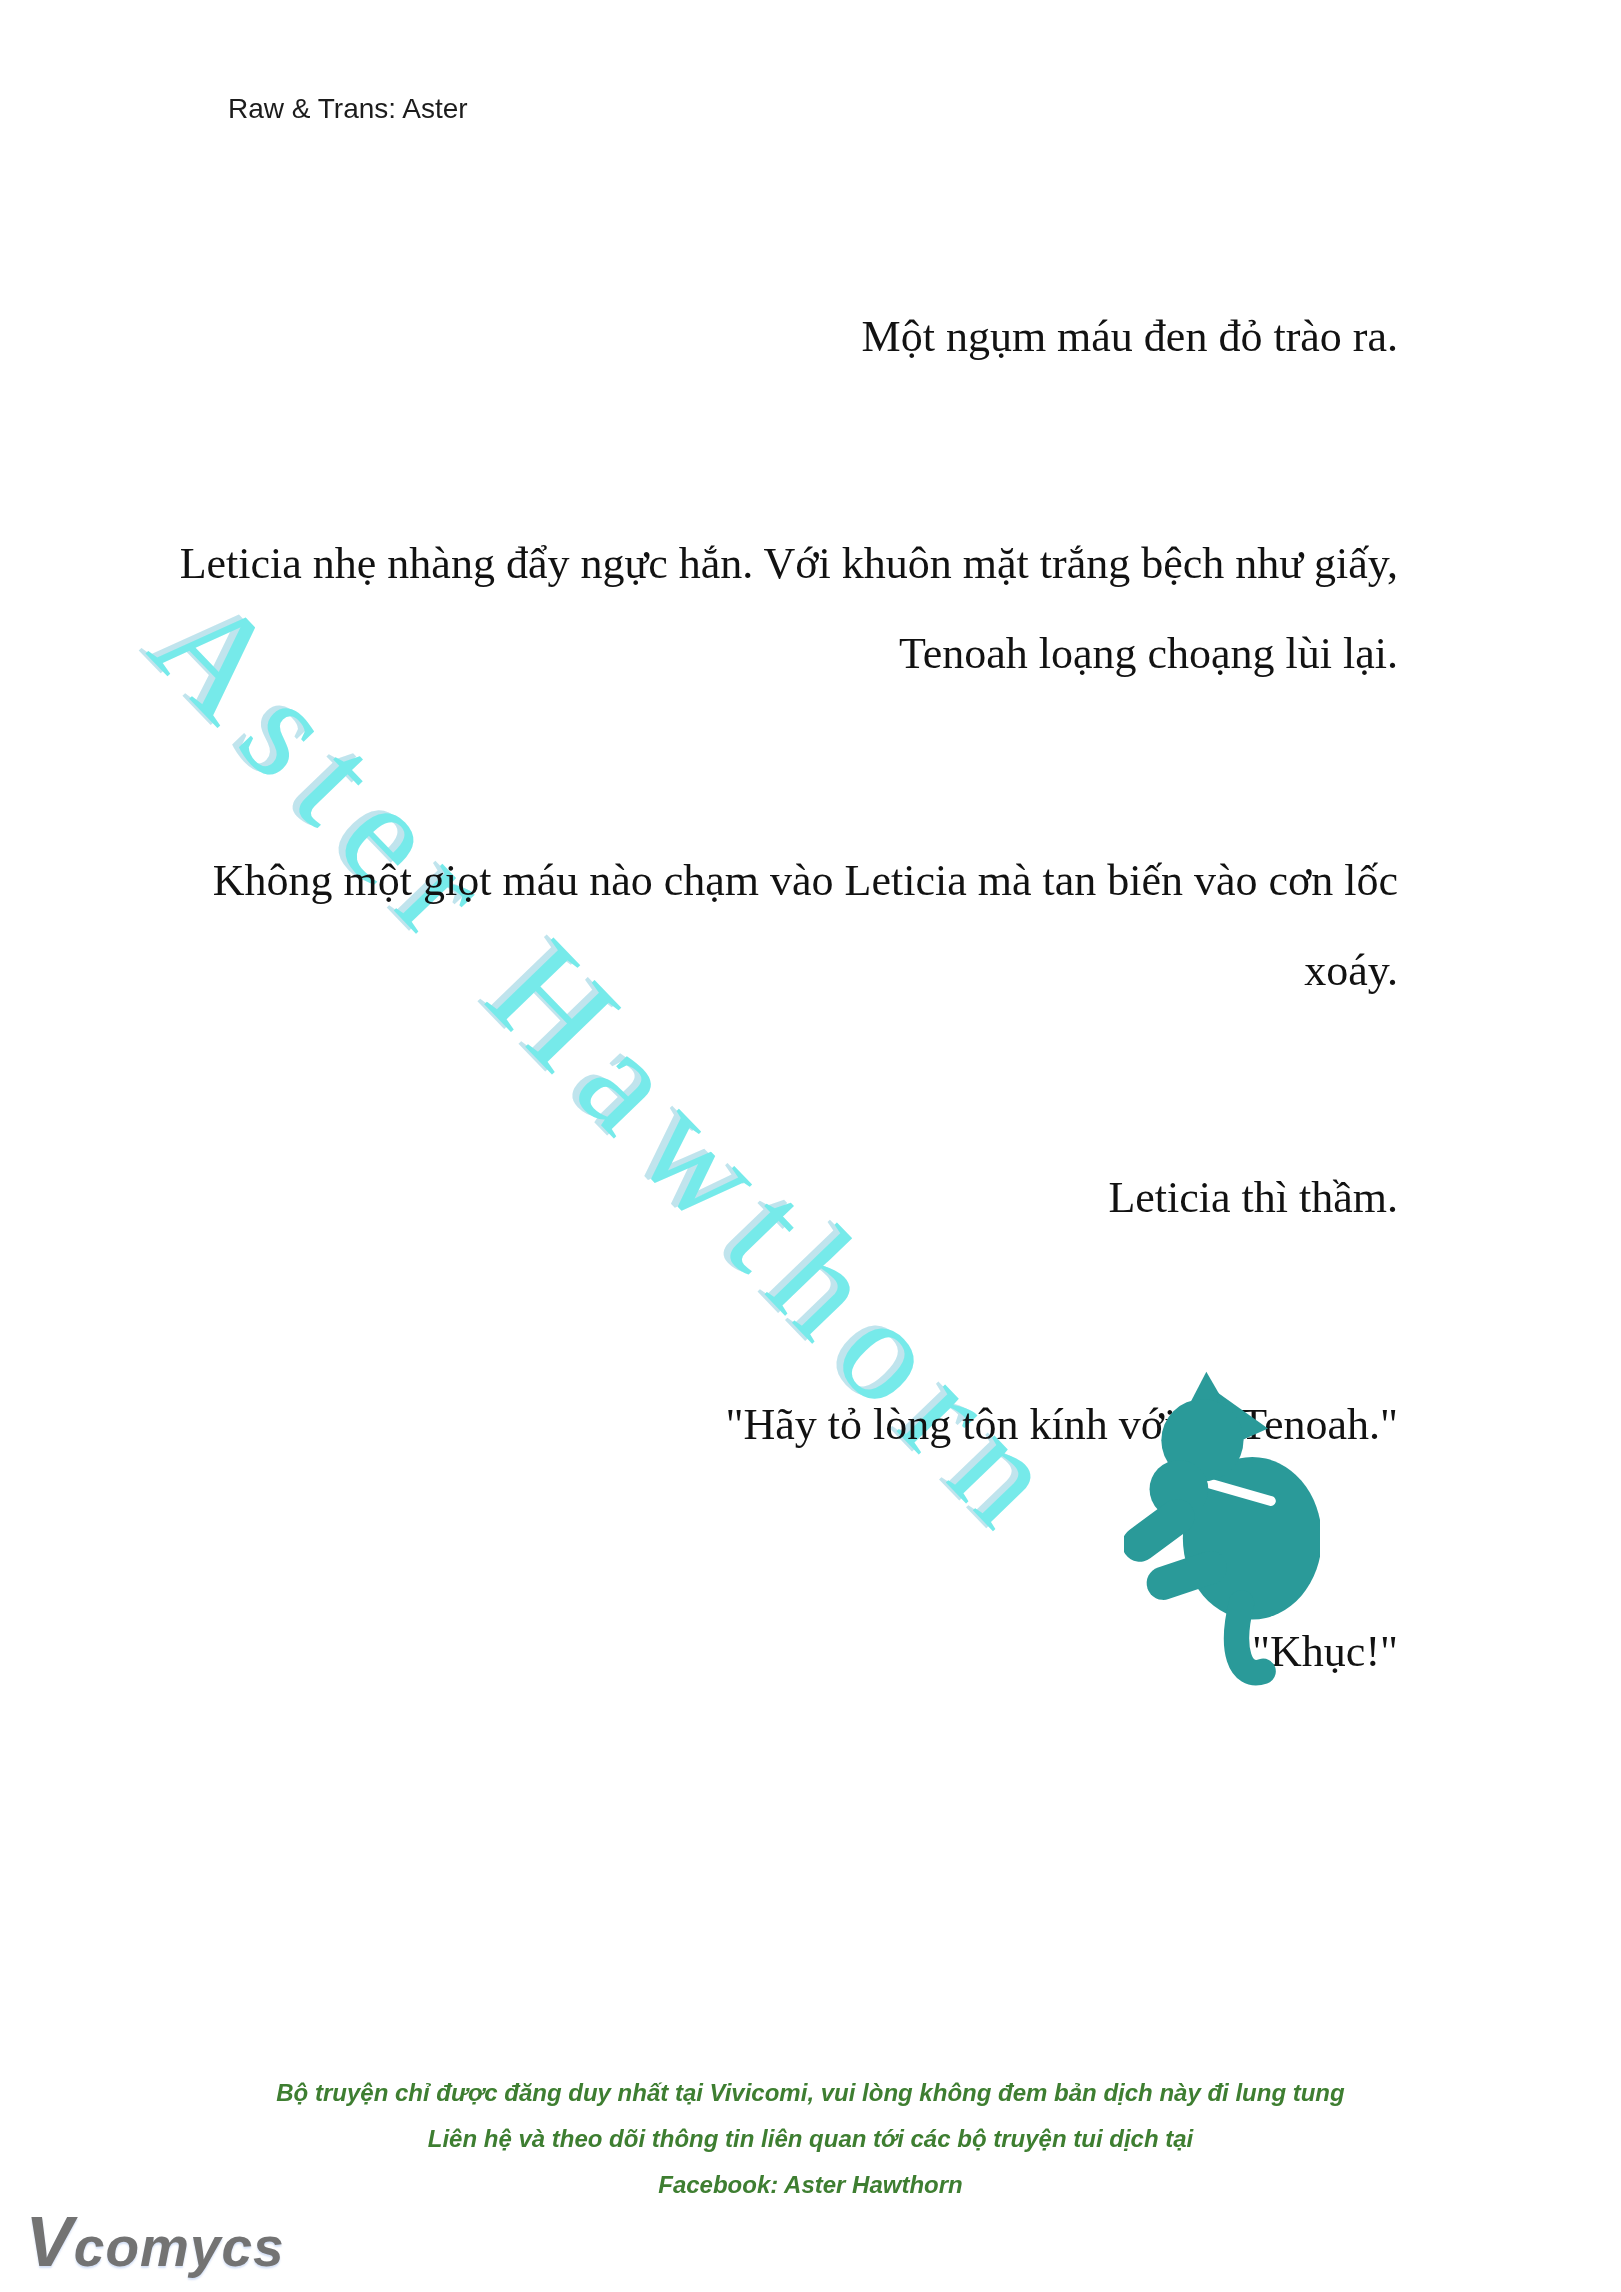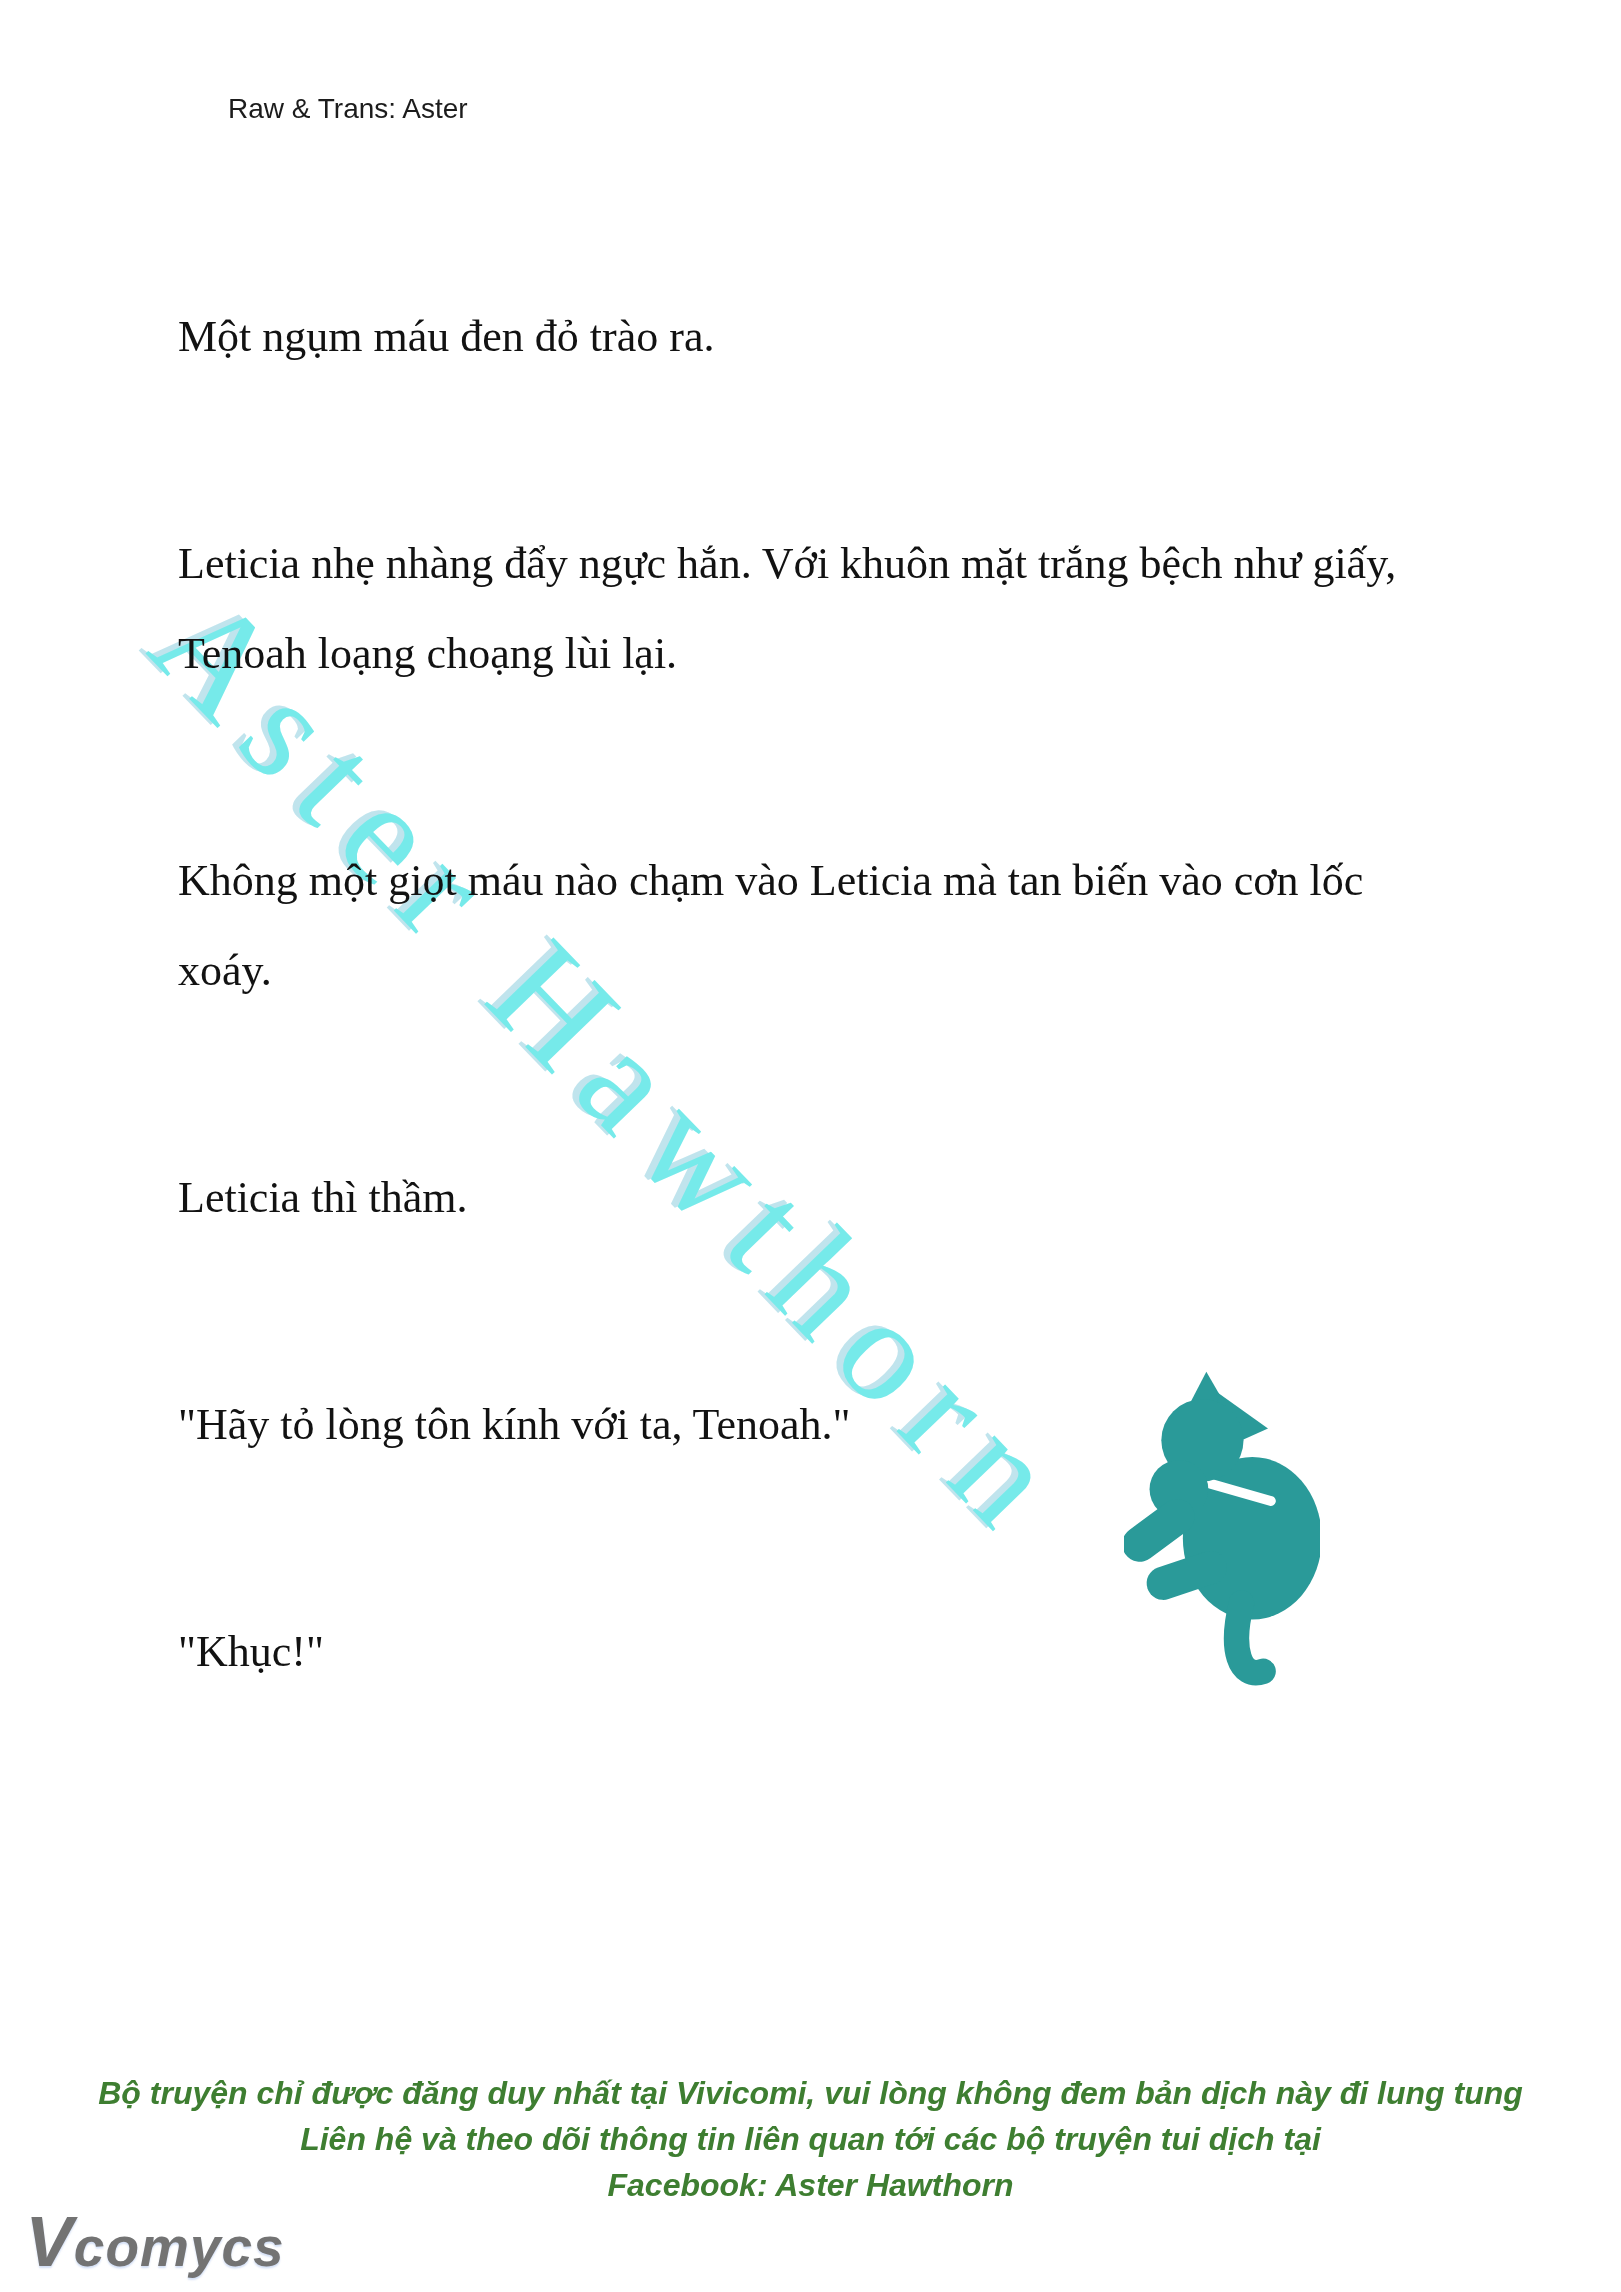--- a/index.html
+++ b/index.html
@@ -24,36 +24,37 @@
     font-size:147px;line-height:1;
     letter-spacing:21.6px;white-space:nowrap;
     color:#76eaea;
     text-shadow:-6.9px 2.9px 0 rgba(158,214,228,0.65);
     transform:rotate(46deg);transform-origin:0 0;
     z-index:1;
   }
   .content{
     position:absolute;left:178px;top:292px;width:1220px;
     z-index:2;
+    text-align:right;
   }
   .content p{
     margin:0 0 137px 0;
     font-size:44px;line-height:90px;
     color:#121212;
   }
   .cat{
     position:absolute;left:1124px;top:1364px;width:196px;height:323px;
     z-index:3;
   }
   .footer{
     position:absolute;left:0;top:2070px;width:1621px;
     text-align:center;
     font-family:"Liberation Sans","DejaVu Sans",sans-serif;
     font-style:italic;font-weight:bold;
-    font-size:32px;line-height:46px;
+    font-size:24px;line-height:46px;
     color:#3e7e31;
     z-index:4;
   }
   .footer .fline{margin:0;}
   .logo{
     position:absolute;left:25.5px;top:2203px;
     font-family:"Liberation Sans","DejaVu Sans",sans-serif;
     font-style:italic;font-weight:bold;
     font-size:55px;line-height:78px;
     letter-spacing:1px;

